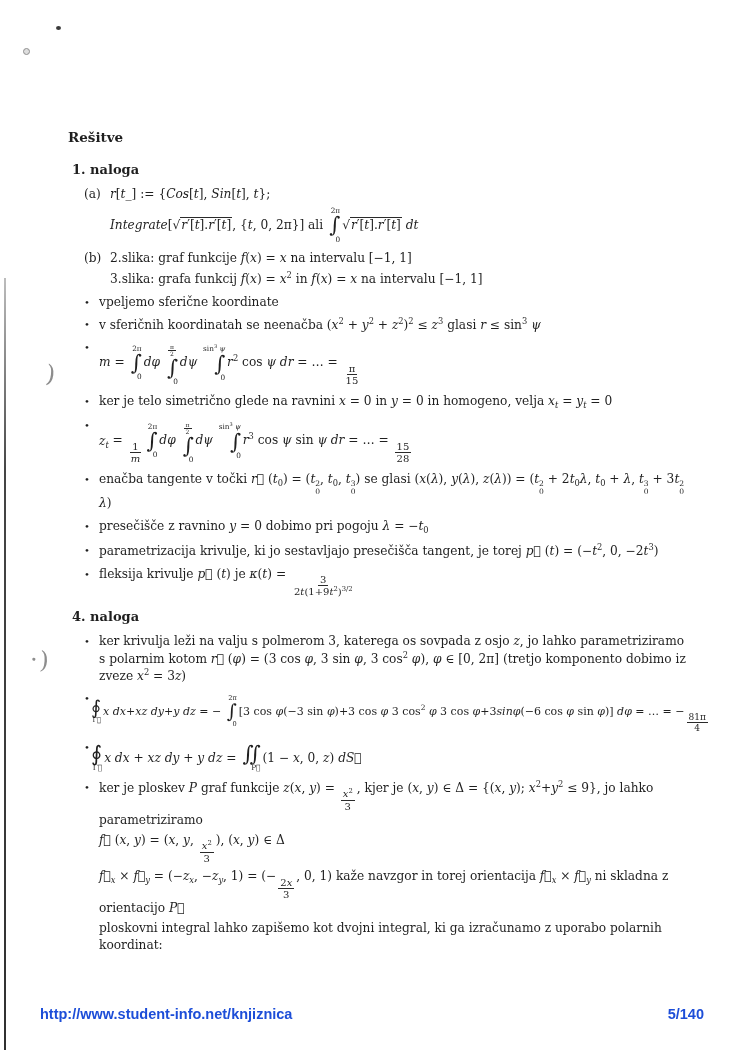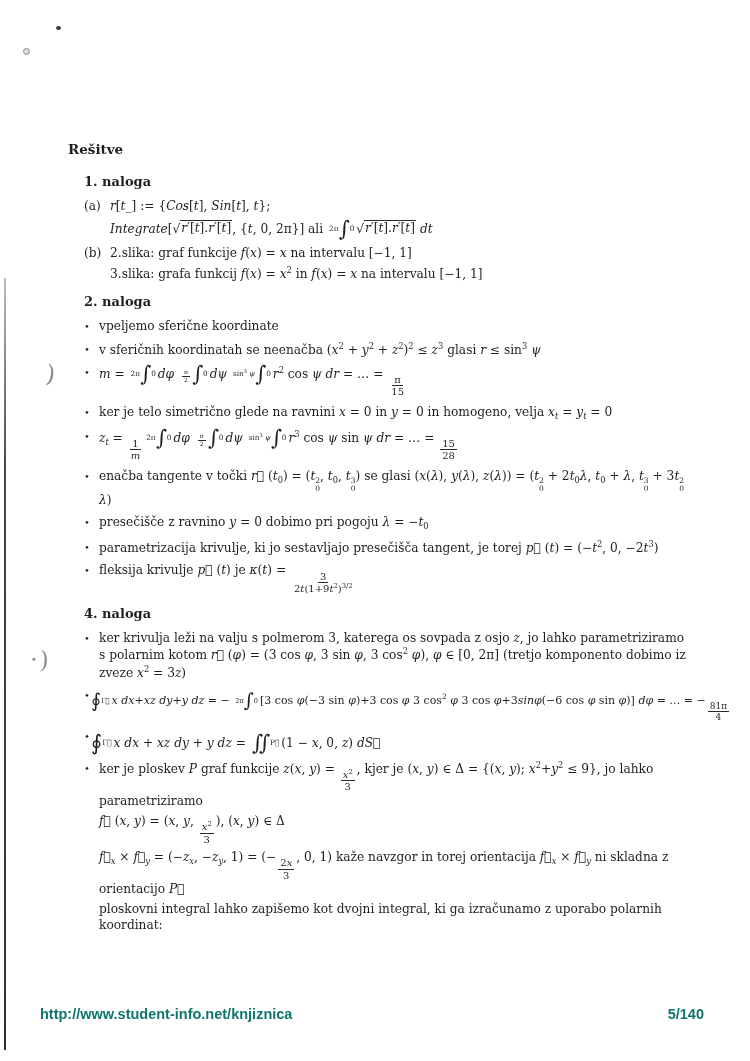--- a/index.html
+++ b/index.html
@@ -12,38 +12,38 @@
             background:linear-gradient(to bottom,#bdbdbd,#454545 25%,#303030)}
   .speck1{position:absolute;left:56px;top:26px;width:5px;height:4px;background:#3a3a3a;border-radius:50%}
   .speck2{position:absolute;left:23px;top:48px;width:5px;height:5px;border:1px solid #8f8f8f;
           background:#dedede;border-radius:50%}
   .hw{position:absolute;color:#8d8d8d;font-size:24px;font-family:"DejaVu Serif",serif}
   .hw1{left:46px;top:360px;transform:rotate(7deg)}
   .hw2{left:30px;top:646px;transform:rotate(4deg);letter-spacing:2px}
 
   
   .content{position:absolute;left:68px;top:124px;width:624px;font-size:12.2px;line-height:1.34}
-  .title{font-size:13.5px;font-weight:bold;margin:16px 0 15px 0}
-  h3.heading{font-size:13px;font-weight:bold;margin:10px 0 8px 16px}
+  .title{font-size:13.5px;font-weight:bold;margin:4px 0 15px 0}
+  h3.heading{font-size:13px;font-weight:bold;margin:10px 0 8px 4px}
 
   .block{display:flex;margin:0 0 6px 0;margin-left:16px}
   .block .marker{flex:none;width:26px}
   .block .bm{flex:none;width:15px;font-size:10px;padding-top:2px}
   .lines{flex:1;min-width:0}
   .line{margin-bottom:4px}
   .line:last-child{margin-bottom:0}
   .disp{margin:5px 0 5px 0;white-space:nowrap}
   .pull{margin-left:-10px}
   .xl{font-size:11px}
 
   sup,sub{font-size:0.68em}
   i{font-style:italic}
 
   
-  .ii,.oi{display:inline-flex;flex-direction:row;align-items:center;vertical-align:middle;
+  .ii,.oi{display:inline-flex;flex-direction:column;align-items:flex-end;vertical-align:middle;
           line-height:1;margin:0 2px;font-style:normal}
   .ii .sg,.oi .sg{font-size:1.75em;line-height:0.95}
   .ii .ul,.ii .ll,.oi .ll{font-size:0.6em;line-height:1.15;font-style:normal}
 
   
   .fr{display:inline-flex;flex-direction:column;align-items:center;vertical-align:-0.55em;
       line-height:1.12;font-size:0.82em;margin:0 2px}
   .fr .nu{border-bottom:1px solid #2a2a2a;padding:0 2px}
   .fr .de{padding:0 2px}
 
@@ -52,21 +52,21 @@
       line-height:1;font-size:0.62em}
 
   
   .sq{white-space:nowrap}
   .sq .ov{border-top:1px solid #2a2a2a;padding:0 1px}
 
   
   .footer{position:absolute;left:40px;right:46px;top:1006px;display:flex;
           justify-content:space-between;align-items:baseline;
           font-family:"Liberation Sans","DejaVu Sans",sans-serif;font-weight:bold;
-          font-size:14.5px;color:#0f766e}
+          font-size:14.5px;color:#1d4ed8}
 </style>
 </head>
 <body>
 
 <div class="page">
 
   <div class="scanline"></div>
   <div class="speck1"></div>
   <div class="speck2"></div>
   <div class="hw hw1">)</div>
@@ -91,21 +91,20 @@
       <div class="block">
         <span class="marker">(b)</span>
         <div class="lines">
           <div class="line">2.slika: graf funkcije <i>f</i>(<i>x</i>) = <i>x</i> na intervalu [−1, 1]</div>
           <div class="line">3.slika: grafa funkcij <i>f</i>(<i>x</i>) = <i>x</i><sup>2</sup> in <i>f</i>(<i>x</i>) = <i>x</i> na intervalu [−1, 1]</div>
         </div>
       </div>
     </section>
 
     <section>
-      <h3 class="heading">2. naloga</h3>
       <div class="block">
         <span class="bm">•</span>
         <div class="lines">
             <div class="line">vpeljemo sferične koordinate</div>
           </div>
       </div>
       <div class="block">
         <span class="bm">•</span>
         <div class="lines">
             <div class="line">v sferičnih koordinatah se neenačba (<i>x</i><sup>2</sup> + <i>y</i><sup>2</sup> + <i>z</i><sup>2</sup>)<sup>2</sup> ≤ <i>z</i><sup>3</sup> glasi <i>r</i> ≤ sin<sup>3</sup> <i>ψ</i></div>

